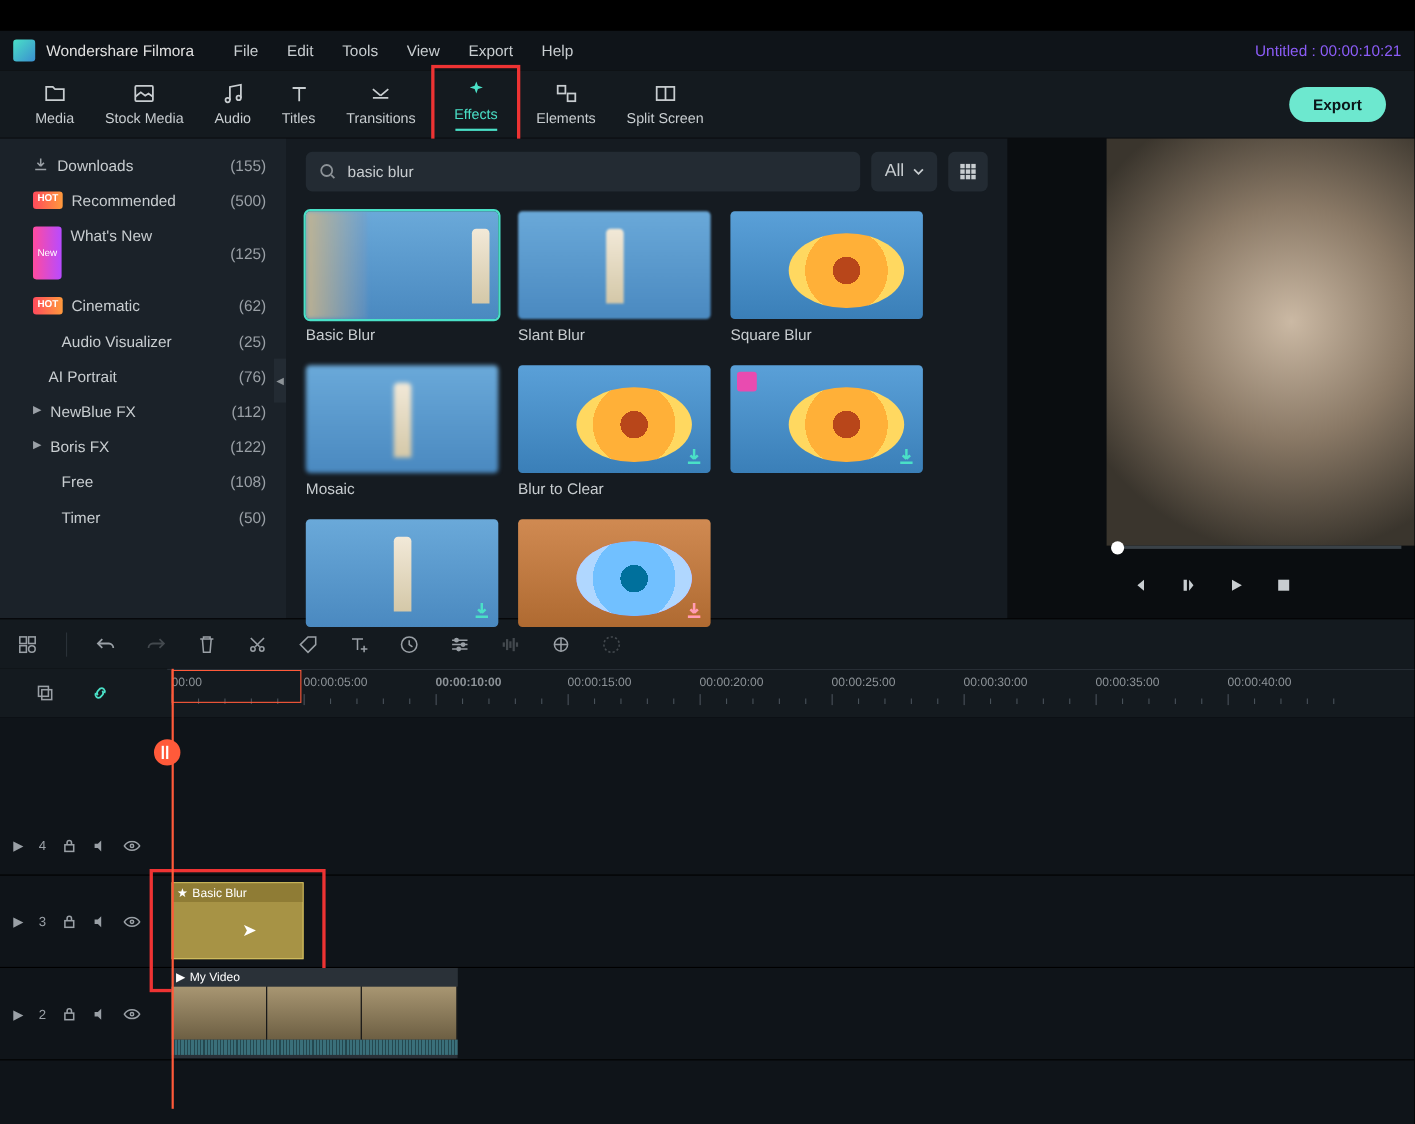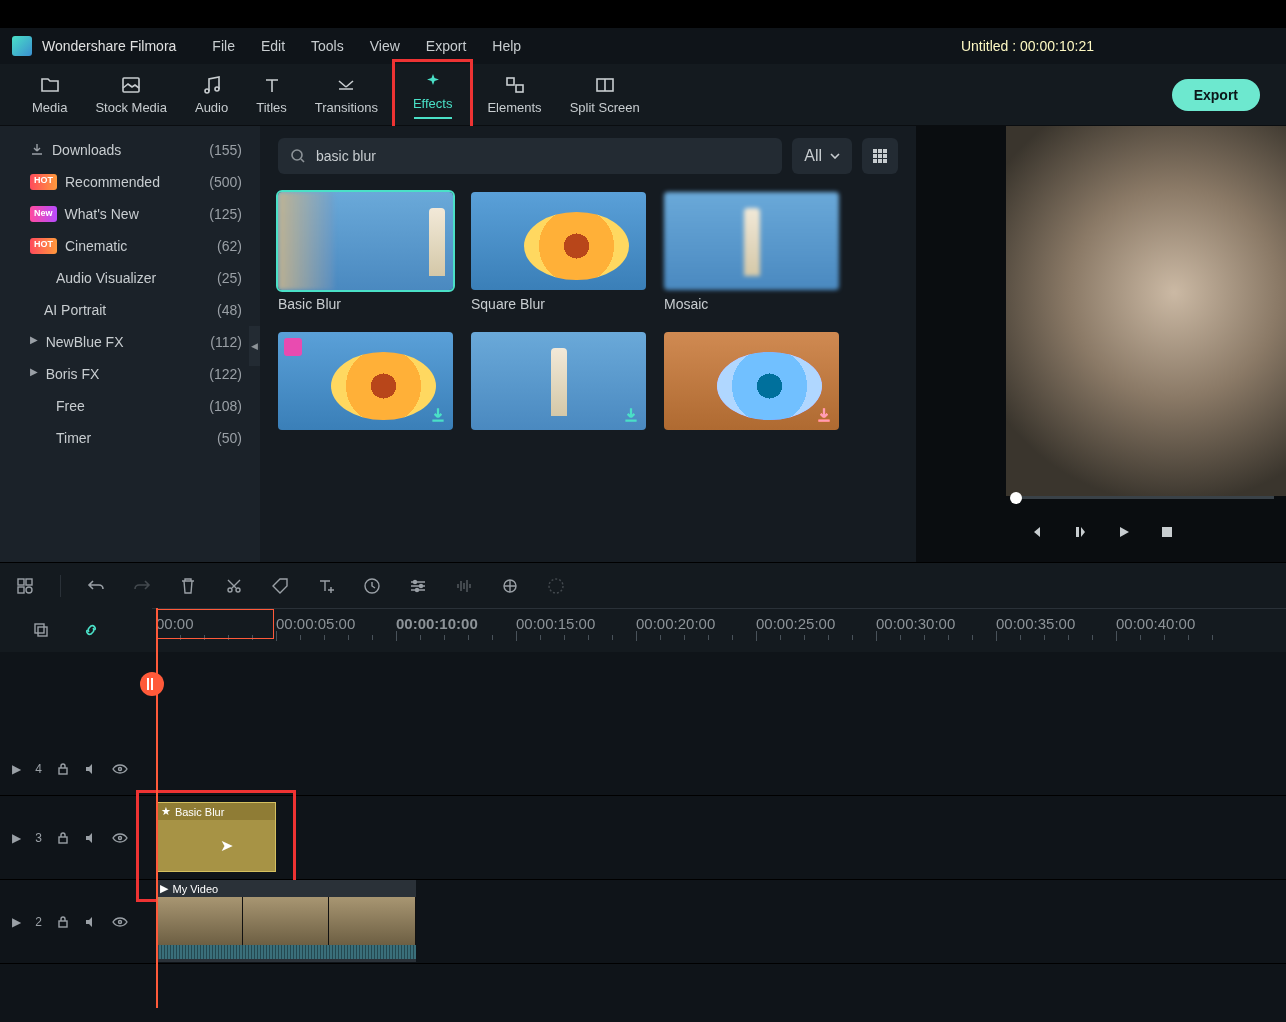--- a/index.html
+++ b/index.html
@@ -5,41 +5,41 @@
 * { margin: 0; padding: 0; box-sizing: border-box; font-family: -apple-system, BlinkMacSystemFont, "Segoe UI", sans-serif; }
 body { background: #000; color: #c8cdd0; width: 1286px; height: 1022px; overflow: hidden; }
 
 
 .top-black { height: 28px; background: #000; }
 .menubar { height: 36px; background: #0f1419; display: flex; align-items: center; padding: 0 12px; }
 .logo { width: 20px; height: 20px; background: linear-gradient(135deg,#4ae0c7,#3a8fd0); border-radius: 3px; margin-right: 10px; }
 .app-title { color: #e0e0e0; font-size: 14px; font-weight: 500; margin-right: 36px; }
 .menu-items { display: flex; gap: 26px; }
 .menu-items span { font-size: 14px; color: #c8cdd0; cursor: pointer; }
-.project-title { margin-left: auto; margin-right: 180px; font-size: 14px; color: #fef9c3; }
+.project-title { margin-left: auto; font-size: 14px; color: #8b5cf6; }
 
 .tabbar { height: 62px; background: #141a1f; display: flex; align-items: center; padding: 0 18px; border-bottom: 1px solid #0a0d10; }
 .tab { display: flex; flex-direction: column; align-items: center; gap: 4px; padding: 6px 14px; cursor: pointer; color: #c8cdd0; }
 .tab.active { color: #4ae0c7; }
 .tab-icon { width: 22px; height: 22px; display: flex; align-items: center; justify-content: center; }
 .tab-label { font-size: 13px; }
 .tab.active .underline { height: 2px; width: 38px; background: #4ae0c7; margin-top: 2px; }
 .tab-highlight { border: 3px solid #e33; padding: 2px 4px; }
 .export-btn { margin-left: auto; margin-right: 8px; background: #6de8cf; color: #0b1619; font-weight: 600; font-size: 14px; padding: 8px 22px; border-radius: 18px; cursor: pointer; border: none; }
 
 .main { display: flex; height: 436px; }
 
 
 .sidebar { width: 260px; background: #1b2229; overflow-y: auto; padding: 8px 0; }
 .sidebar::-webkit-scrollbar { width: 8px; }
 .sidebar::-webkit-scrollbar-thumb { background: #3a4248; border-radius: 4px; }
 .side-row { display: flex; align-items: center; padding: 8px 18px 8px 30px; font-size: 14px; cursor: pointer; justify-content: space-between; }
 .side-row .left { display: flex; gap: 8px; }
 .badge-hot { background: linear-gradient(90deg,#ff4b5c,#ff9a3c); color:#fff; font-size:9px; font-weight:700; padding:1px 4px; border-radius:3px; }
-.badge-new { background: linear-gradient(90deg,#ff4b9f,#b84bff); color:#fff; font-size:9px; font-weight:700; padding:2px 4px; border-radius:3px; }
+.badge-new { background: linear-gradient(90deg,#ff4b9f,#b84bff); color:#fff; font-size:9px; font-weight:400; padding:19px 4px; border-radius:3px; }
 .caret { color:#9aa0a6; font-size:10px; }
 .count { color:#9aa0a6; }
 
 
 .effects-panel { flex: 1; background: #151b21; position: relative; padding: 10px 18px; }
 .search-row { display:flex; align-items:center; gap:10px; height:40px; }
 .search-box { flex:1; background:#232b33; border-radius:6px; height:36px; display:flex; align-items:center; padding:0 12px; gap:10px; }
 .search-box input { background:transparent; border:none; outline:none; color:#c8cdd0; font-size:14px; flex:1; }
 .filter-all { background:#232b33; border-radius:6px; height:36px; padding:0 12px; display:flex; align-items:center; gap:8px; cursor:pointer; }
 .grid-toggle { width:36px; height:36px; background:#232b33; border-radius:6px; display:flex; align-items:center; justify-content:center; cursor:pointer; }
@@ -61,21 +61,21 @@
 .pbtn { color:#c8cdd0; cursor:pointer; }
 
 
 .timeline-tools { height:46px; background:#141a1f; display:flex; align-items:center; gap:24px; padding:0 14px; border-top:1px solid #000; }
 .ttool { color:#9aa0a6; cursor:pointer; width:22px; height:22px; display:flex; align-items:center; justify-content:center; }
 .tdivider { width:1px; height:22px; background:#2a3138; }
 
 .ruler-row { height:44px; background:#141a1f; display:flex; }
 .ruler-left { width:152px; display:flex; align-items:center; gap:28px; padding-left:30px; }
 .ruler { flex:1; position:relative; border-top:1px solid #2a3138; overflow:hidden; }
-.tick-label { position:absolute; top:6px; font-size:15px; color:#8d9398; }
+.tick-label { position:absolute; top:6px; font-size:11px; color:#8d9398; }
 .tick { position:absolute; top:22px; width:1px; height:10px; background:#49525a; }
 .tick.small { height:5px; top:26px; }
 .playhead { position:absolute; top:0; width:2px; background:#ff5a3a; height:400px; z-index:5; }
 .playhead-sel { position:absolute; top:0; height:30px; border:1px solid #ff5a3a; }
 .playhead-handle { position:absolute; top:64px; left:-12px; width:24px; height:24px; background:#ff5a3a; border-radius:50%; z-index:6; }
 .playhead-handle::before { content:""; position:absolute; left:7px; top:6px; width:2px; height:12px; background:#fff; box-shadow: 4px 0 0 #fff; }
 
 .tracks { background:#0f1419; position:relative; height:370px; }
 .track { height:72px; display:flex; border-bottom:1px solid #000; }
 .track.tall { height:84px; }
@@ -232,21 +232,21 @@
     <div class="side-row" style="padding-left:56px">
       <span class="left">
           <span>Audio Visualizer</span>
         </span>
       <span class="count">(25)</span>
     </div>
     <div class="side-row" style="padding-left:44px">
       <span class="left">
           <span>AI Portrait</span>
         </span>
-      <span class="count">(48)</span>
+      <span class="count">(76)</span>
     </div>
     <div class="side-row">
       <span class="left">
           <span class="caret">▶</span>
           <span>NewBlue FX</span>
         </span>
       <span class="count">(112)</span>
     </div>
     <div class="side-row">
       <span class="left">
@@ -301,26 +301,38 @@
           </svg>
       </div>
     </div>
 
     <div class="effects-grid">
       <div class="effect-item">
         <div class="thumb sel t-lighthouse t-blur-sides"></div>
         <div class="eff-label">Basic Blur</div>
       </div>
       <div class="effect-item">
+        <div class="thumb t-lighthouse" style="filter:blur(1px)"></div>
+        <div class="eff-label">Slant Blur</div>
+      </div>
+      <div class="effect-item">
         <div class="thumb t-flower"></div>
         <div class="eff-label">Square Blur</div>
       </div>
       <div class="effect-item">
         <div class="thumb t-lighthouse" style="filter:blur(2px)"></div>
         <div class="eff-label">Mosaic</div>
+      </div>
+      <div class="effect-item">
+        <div class="thumb t-flower">
+            <svg class="dl-icon" viewBox="0 0 16 16" fill="none" stroke="currentColor" stroke-width="2">
+              <path d="M8 2v8m0 0l-3-3m3 3l3-3M3 13h10"></path>
+            </svg>
+          </div>
+        <div class="eff-label">Blur to Clear</div>
       </div>
       <div class="effect-item">
         <div class="thumb t-flower">
             <div class="fav-icon"></div>
             <svg class="dl-icon" viewBox="0 0 16 16" fill="none" stroke="currentColor" stroke-width="2">
               <path d="M8 2v8m0 0l-3-3m3 3l3-3M3 13h10"></path>
             </svg>
           </div>
       </div>
       <div class="effect-item">

